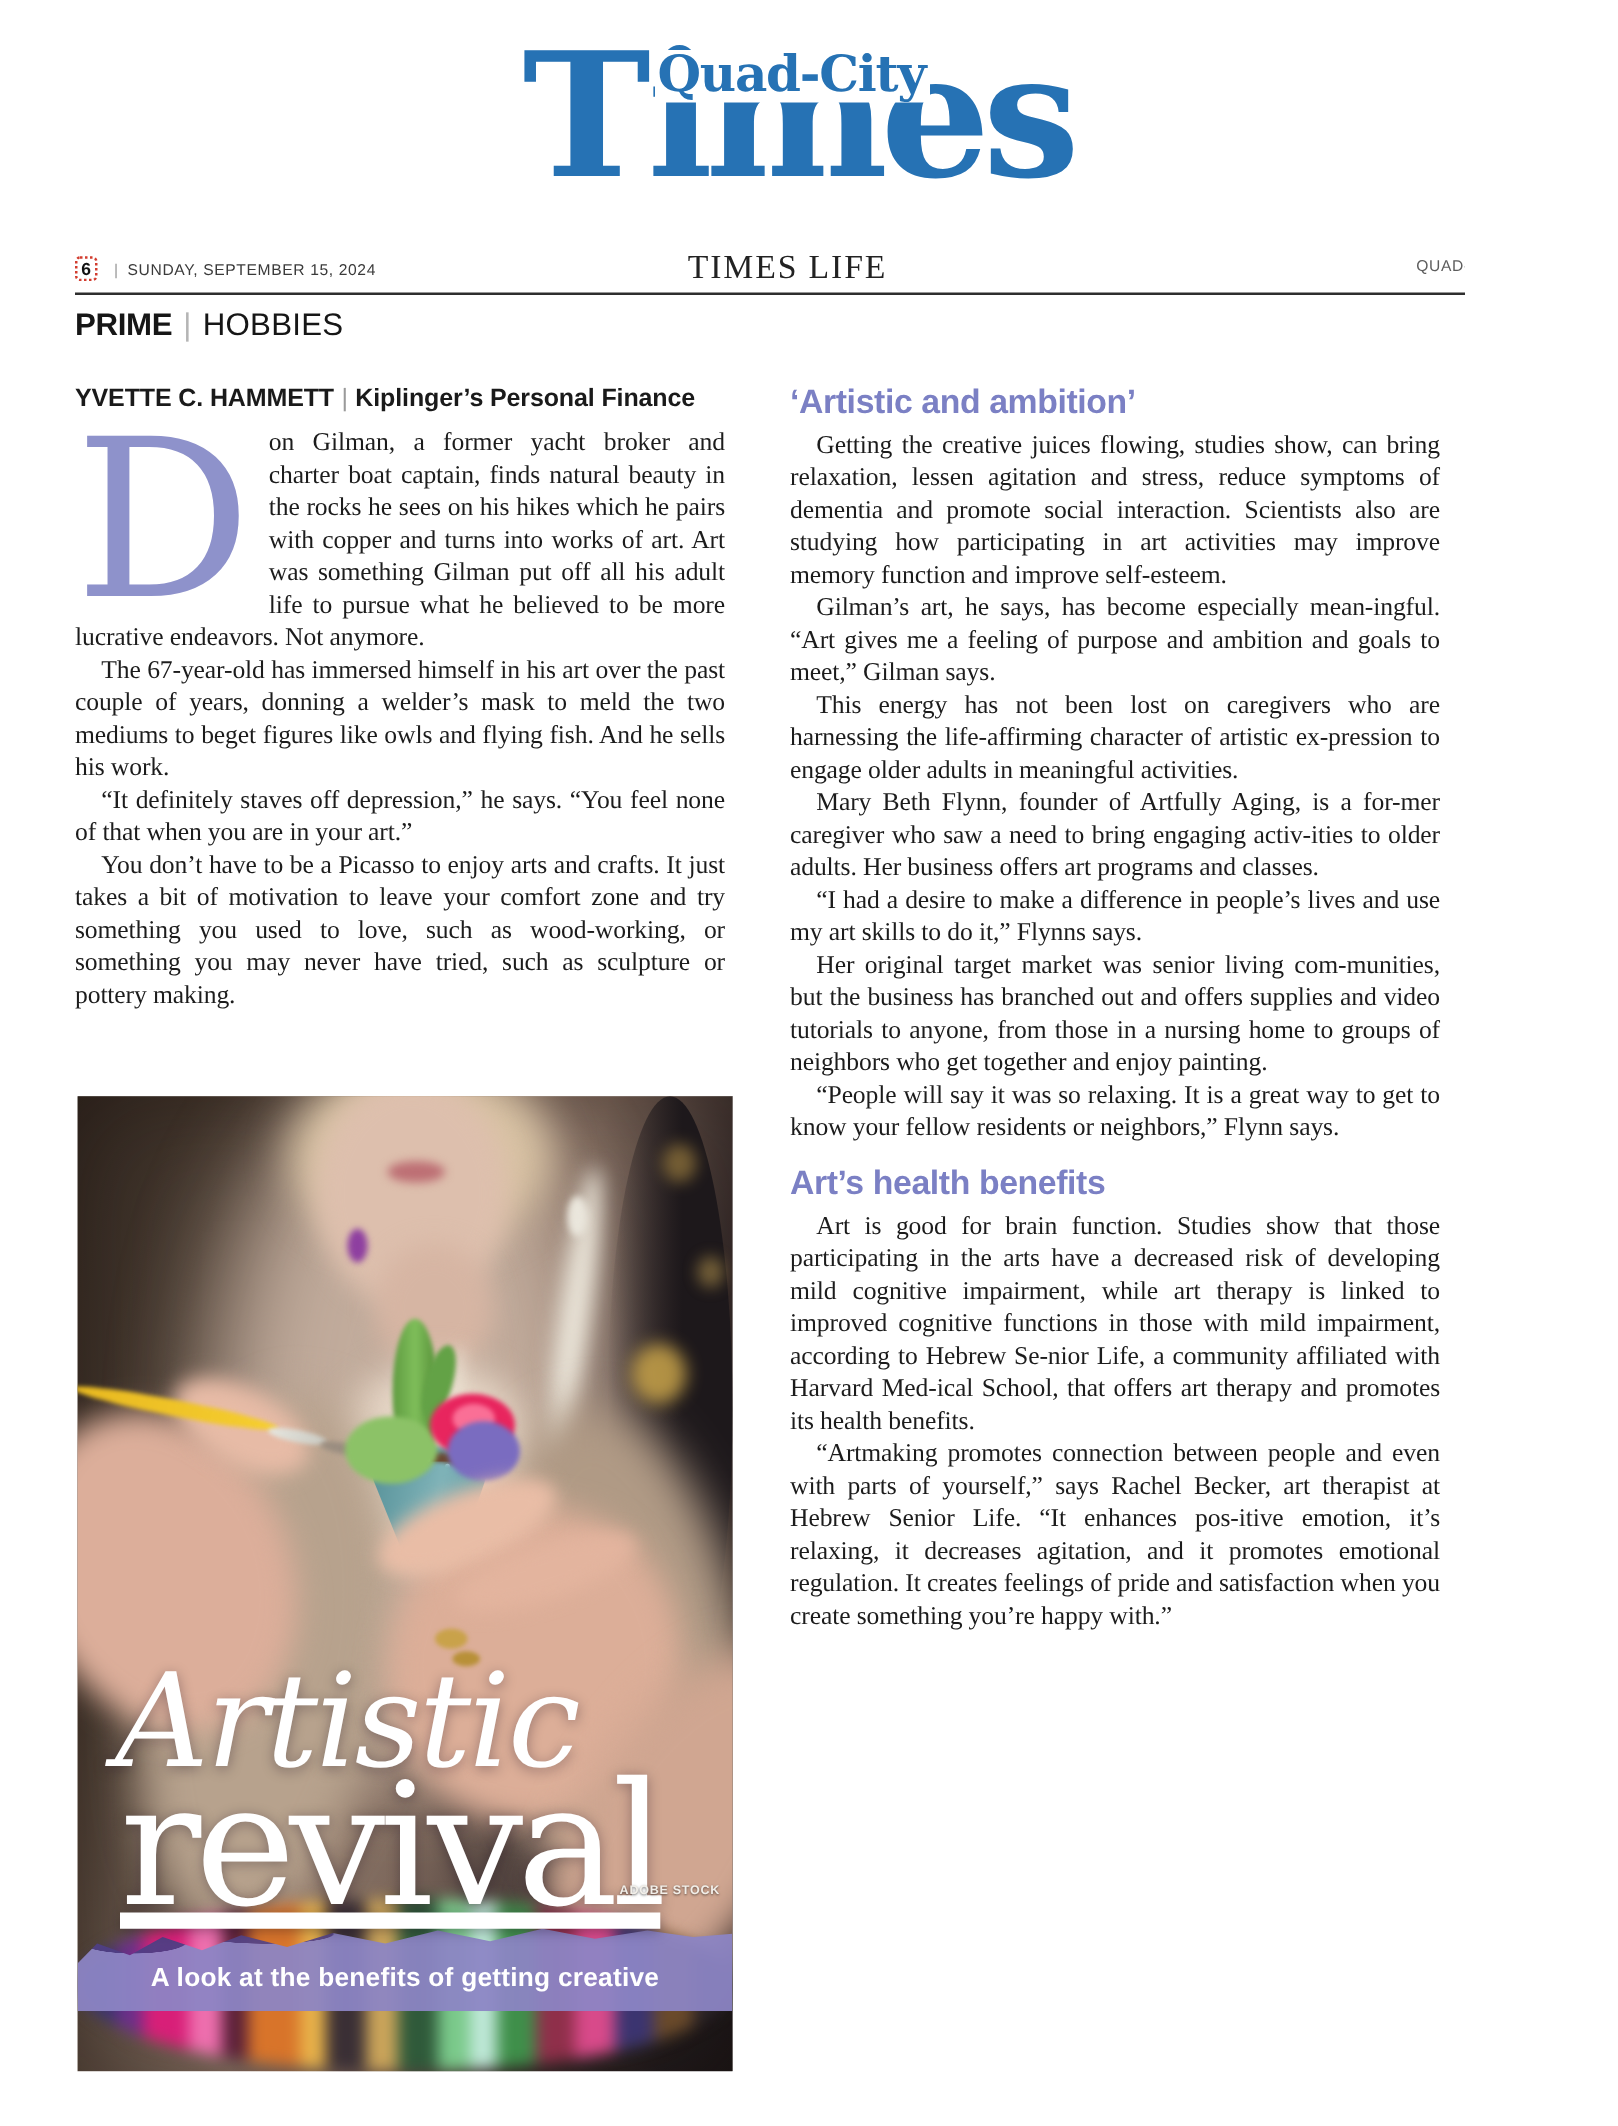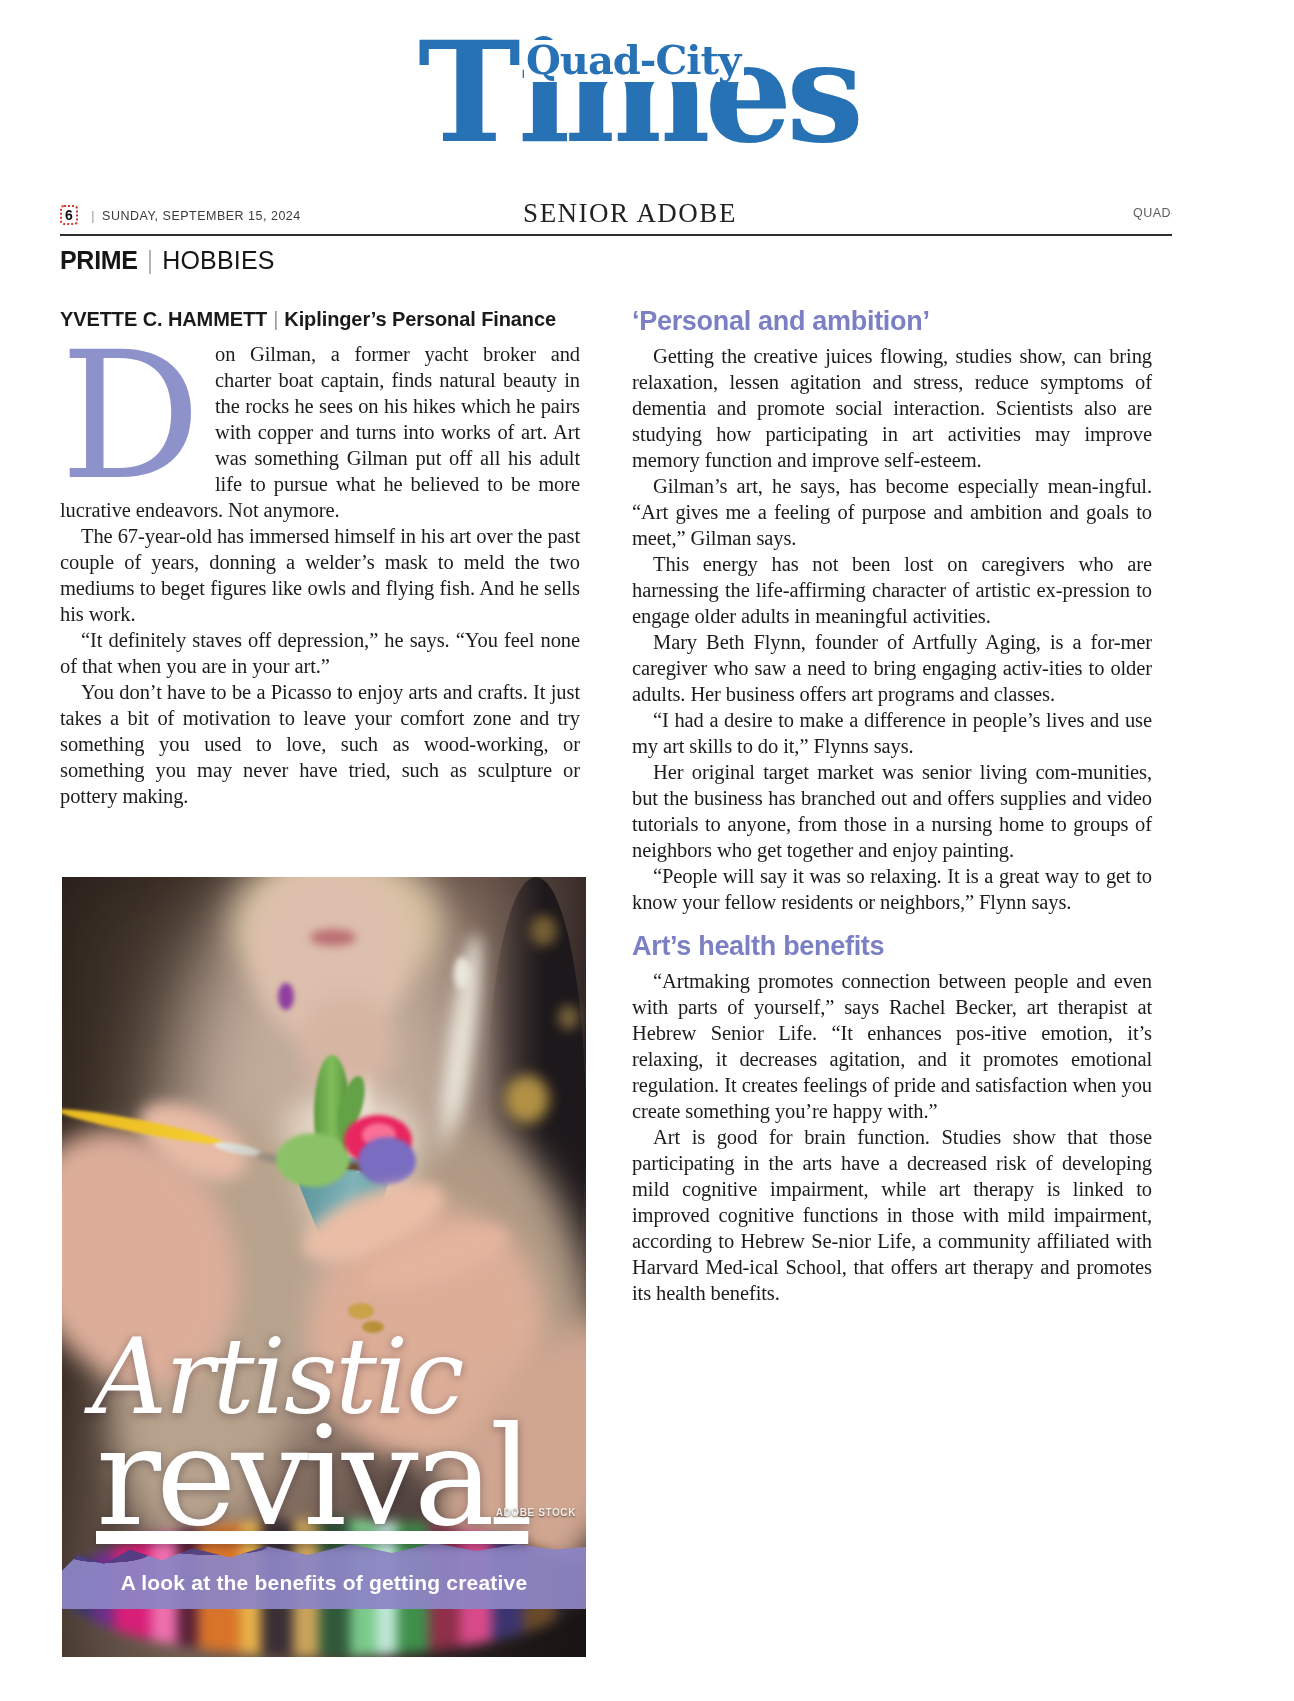--- a/index.html
+++ b/index.html
@@ -136,51 +136,51 @@
   <div class="masthead">
     <span class="lg-imes">imes</span>
     <span class="lg-t">T</span>
     <span class="lg-quad">Quad-City</span>
   </div>
 
   <div class="hdr">
     <div class="hdr-left">
       <span class="pagenum">6</span><span class="hdr-sep">|</span><span>SUNDAY, SEPTEMBER 15, 2024</span>
     </div>
-    <div class="hdr-center">SENIOR ADOBE</div>
+    <div class="hdr-center">TIMES LIFE</div>
     <div class="hdr-right">QUAD-CITY TIMES</div>
   </div>
   <div class="hdr-rule"></div>
 
   <div class="kicker">
     <span class="brand">PRIME</span><span class="bar">|</span><span class="topic">HOBBIES</span>
   </div>
 
   <div class="col col-left">
     <div class="byline">
       <span>YVETTE C. HAMMETT</span><span class="bar">|</span><span>Kiplinger’s Personal Finance</span>
     </div>
     <p class="p-first"><span class="dropcap">D</span><span>on Gilman, a former yacht broker and charter boat captain, finds natural beauty in the rocks he sees on his hikes which he pairs with copper and turns into works of art. Art was something Gilman put off all his adult life to pursue what he believed to be more lucrative endeavors. Not anymore.</span></p>
     <p>The 67-year-old has immersed himself in his art over the past couple of years, donning a welder’s mask to meld the two mediums to beget figures like owls and flying fish. And he sells his work.</p>
     <p>“It definitely staves off depression,” he says. “You feel none of that when you are in your art.”</p>
     <p>You don’t have to be a Picasso to enjoy arts and crafts. It just takes a bit of motivation to leave your comfort zone and try something you used to love, such as wood-working, or something you may never have tried, such as sculpture or pottery making.</p>
   </div>
 
   <div class="col col-right">
-    <h2 class="subhead">‘Personal and ambition’</h2>
+    <h2 class="subhead">‘Artistic and ambition’</h2>
     <p>Getting the creative juices flowing, studies show, can bring relaxation, lessen agitation and stress, reduce symptoms of dementia and promote social interaction. Scientists also are studying how participating in art activities may improve memory function and improve self-esteem.</p>
     <p>Gilman’s art, he says, has become especially mean-ingful. “Art gives me a feeling of purpose and ambition and goals to meet,” Gilman says.</p>
     <p>This energy has not been lost on caregivers who are harnessing the life-affirming character of artistic ex-pression to engage older adults in meaningful activities.</p>
     <p>Mary Beth Flynn, founder of Artfully Aging, is a for-mer caregiver who saw a need to bring engaging activ-ities to older adults. Her business offers art programs and classes.</p>
     <p>“I had a desire to make a difference in people’s lives and use my art skills to do it,” Flynns says.</p>
     <p>Her original target market was senior living com-munities, but the business has branched out and offers supplies and video tutorials to anyone, from those in a nursing home to groups of neighbors who get together and enjoy painting.</p>
     <p>“People will say it was so relaxing. It is a great way to get to know your fellow residents or neighbors,” Flynn says.</p>
     <h2 class="subhead second">Art’s health benefits</h2>
+    <p>Art is good for brain function. Studies show that those participating in the arts have a decreased risk of developing mild cognitive impairment, while art therapy is linked to improved cognitive functions in those with mild impairment, according to Hebrew Se-nior Life, a community affiliated with Harvard Med-ical School, that offers art therapy and promotes its health benefits.</p>
     <p>“Artmaking promotes connection between people and even with parts of yourself,” says Rachel Becker, art therapist at Hebrew Senior Life. “It enhances pos-itive emotion, it’s relaxing, it decreases agitation, and it promotes emotional regulation. It creates feelings of pride and satisfaction when you create something you’re happy with.”</p>
-    <p>Art is good for brain function. Studies show that those participating in the arts have a decreased risk of developing mild cognitive impairment, while art therapy is linked to improved cognitive functions in those with mild impairment, according to Hebrew Se-nior Life, a community affiliated with Harvard Med-ical School, that offers art therapy and promotes its health benefits.</p>
   </div>
 
   <div class="photo">
     <div class="ly ph-glow"></div>
     <div class="ly ph-darkright"></div>
     <div class="ly ph-hair"></div>
     <div class="ly ph-strand"></div>
     <div class="ly ph-face"></div>
     <div class="ly ph-lips"></div>
     <div class="ly ph-ear-purple"></div>

